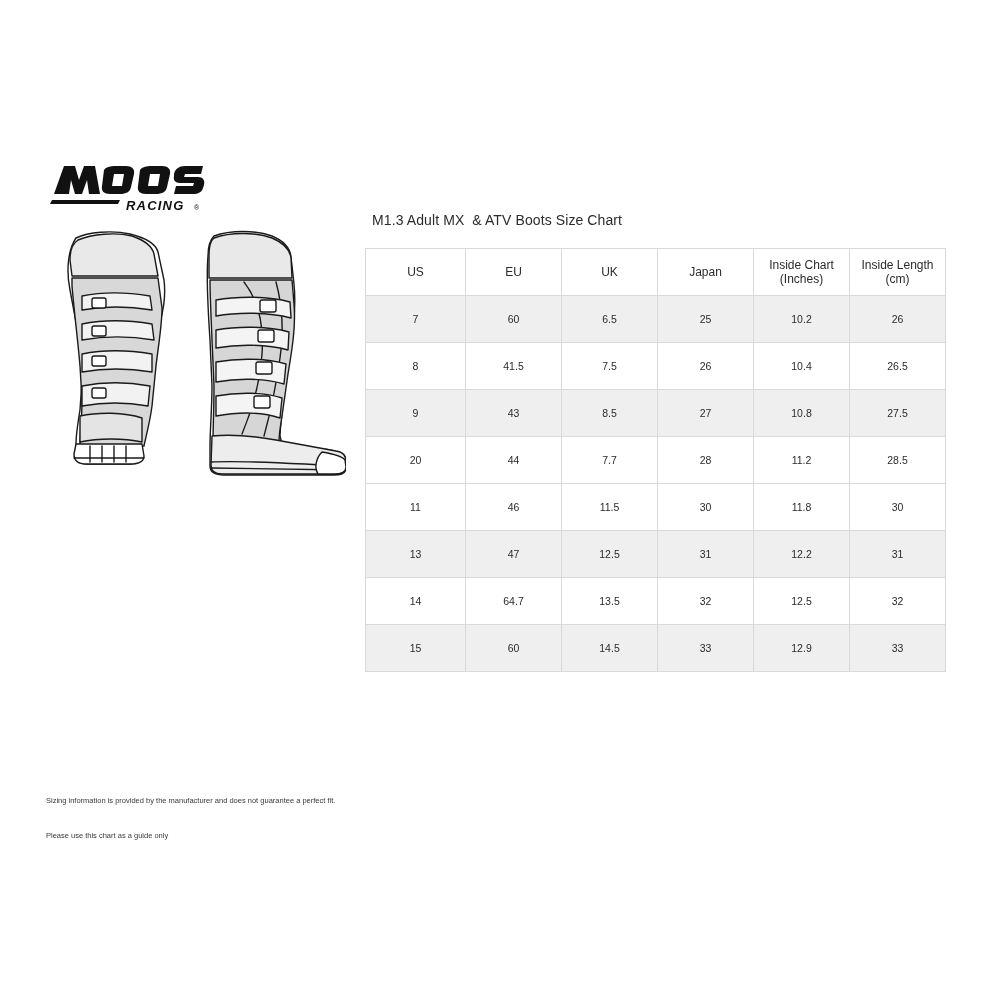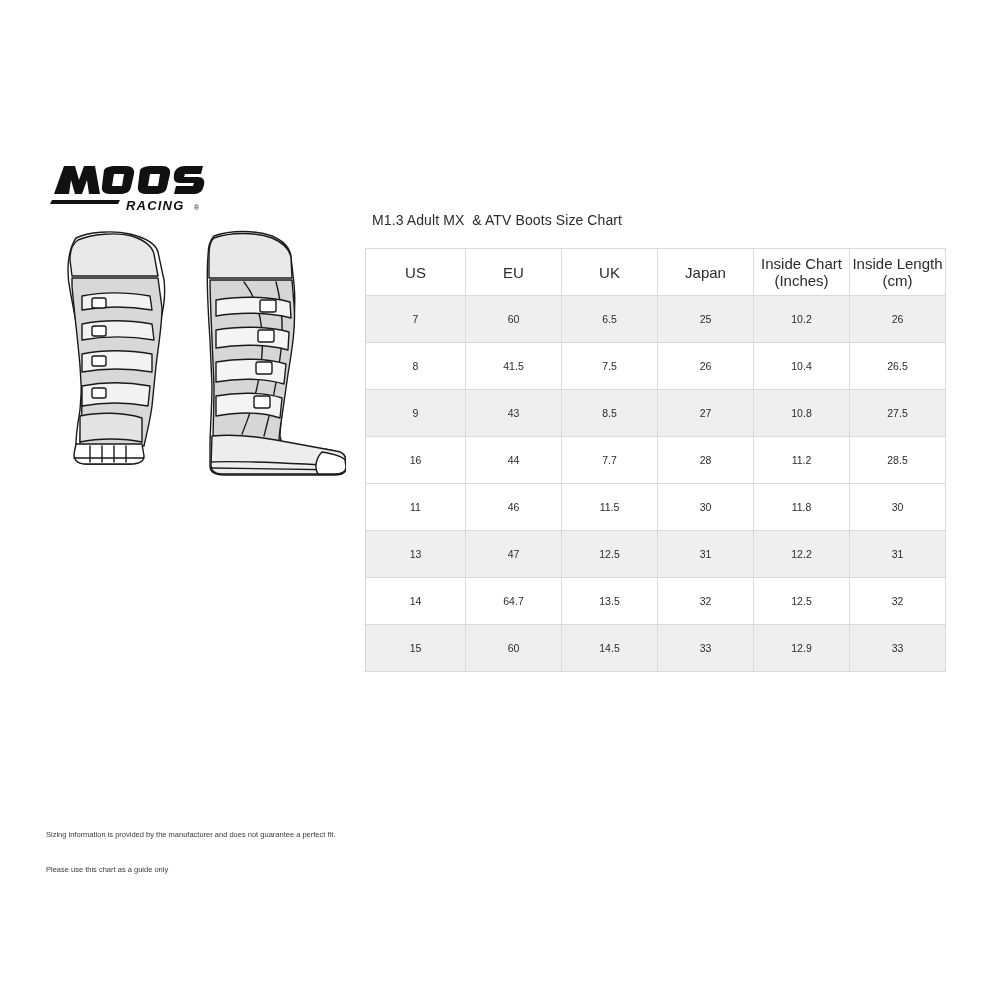--- a/index.html
+++ b/index.html
@@ -65,21 +65,21 @@
   }
   .size-table td, .size-table th {
     border: 1px solid #d9d9d9;
     text-align: center;
     vertical-align: middle;
     height: 44px;
     font-weight: 400;
     color: #2b2b2b;
   }
   .size-table thead th {
-    font-size: 15px;
+    font-size: 12px;
     background: #ffffff;
     color: #2b2b2b;
   }
   .size-table tbody td {
     font-size: 10.5px;
   }
   .size-table tbody tr.shaded td {
     background: #efefef;
   }
   .size-table tbody tr.plain td {
@@ -90,21 +90,21 @@
   .col-eu  { width: 96px; }
   .col-uk  { width: 96px; }
   .col-jp  { width: 96px; }
   .col-in  { width: 96px; }
   .col-cm  { width: 96px; }
 
   
   .footnote {
     position: absolute;
     left: 46px;
-    top: 806px;
+    top: 772px;
     font-size: 7.5px;
     line-height: 1.55;
     color: #3a3a3a;
     white-space: pre;
   }
   .footnote div { white-space: pre; }
 </style>
 </head>
 <body>
 
@@ -229,21 +229,21 @@
       </tr>
       <tr class="shaded">
         <td>9</td>
         <td>43</td>
         <td>8.5</td>
         <td>27</td>
         <td>10.8</td>
         <td>27.5</td>
       </tr>
       <tr class="plain">
-        <td>16</td>
+        <td>20</td>
         <td>44</td>
         <td>7.7</td>
         <td>28</td>
         <td>11.2</td>
         <td>28.5</td>
       </tr>
       <tr class="plain">
         <td>11</td>
         <td>46</td>
         <td>11.5</td>

